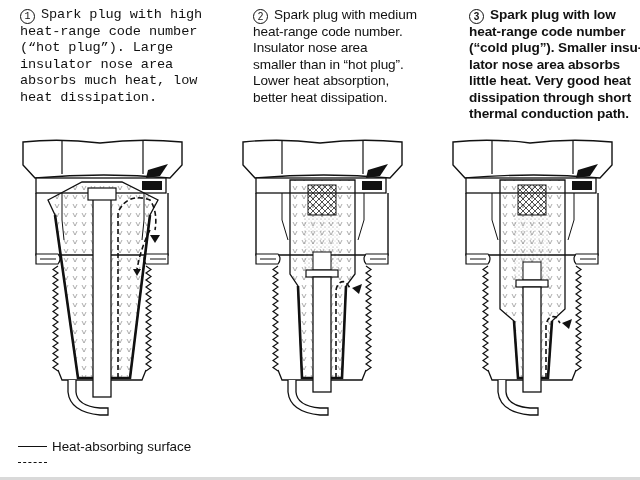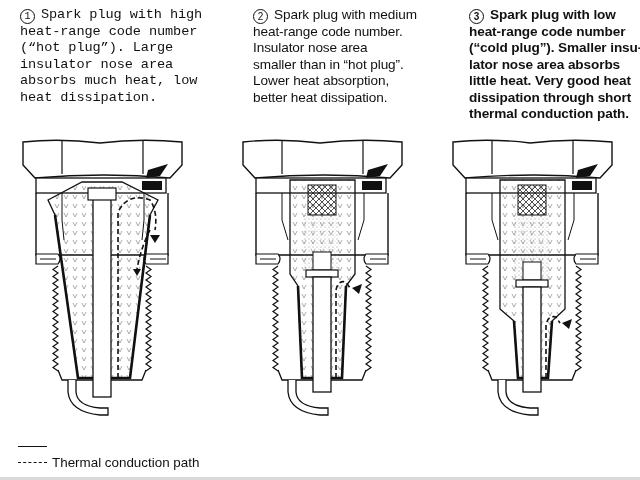--- a/index.html
+++ b/index.html
@@ -155,16 +155,16 @@
     <rect x="84" y="85" width="36" height="65" fill="url(#dotsc)" stroke="none"></rect>
     <rect x="93" y="132" width="18" height="18" fill="#fff" stroke="#111" stroke-width="1"></rect>
     <rect x="86" y="150" width="32" height="7" fill="#fff" stroke="#111" stroke-width="1.2"></rect>
     <rect x="93" y="157" width="18" height="105" fill="#fff" stroke="#111" stroke-width="1.3"></rect>
     <path d="M116,248 L116,195 Q118,185 126,187 L130,193" fill="none" stroke="#111" stroke-width="1.6" stroke-dasharray="5,3"></path>
     <path d="M132,193 L142,189 L139,199 Z" fill="#111"></path>
     <path d="M62,63 L62,90 L68,110" fill="none" stroke="#111" stroke-width="1"></path>
     <path d="M144,63 L144,90 L138,110" fill="none" stroke="#111" stroke-width="1"></path>
   </svg>
 
-<div class="legend" id="leg1"><span class="leg-solid"></span></div>
-<div class="legend" id="leg2"><span class="leg-dash"></span><span>Thermal conduction path</span></div>
+<div class="legend" id="leg1"><span class="leg-solid"></span><span>Heat-absorbing surface</span></div>
+<div class="legend" id="leg2"><span class="leg-dash"></span></div>
 
 <div class="bottom-line"></div>
 
 </body></html>

